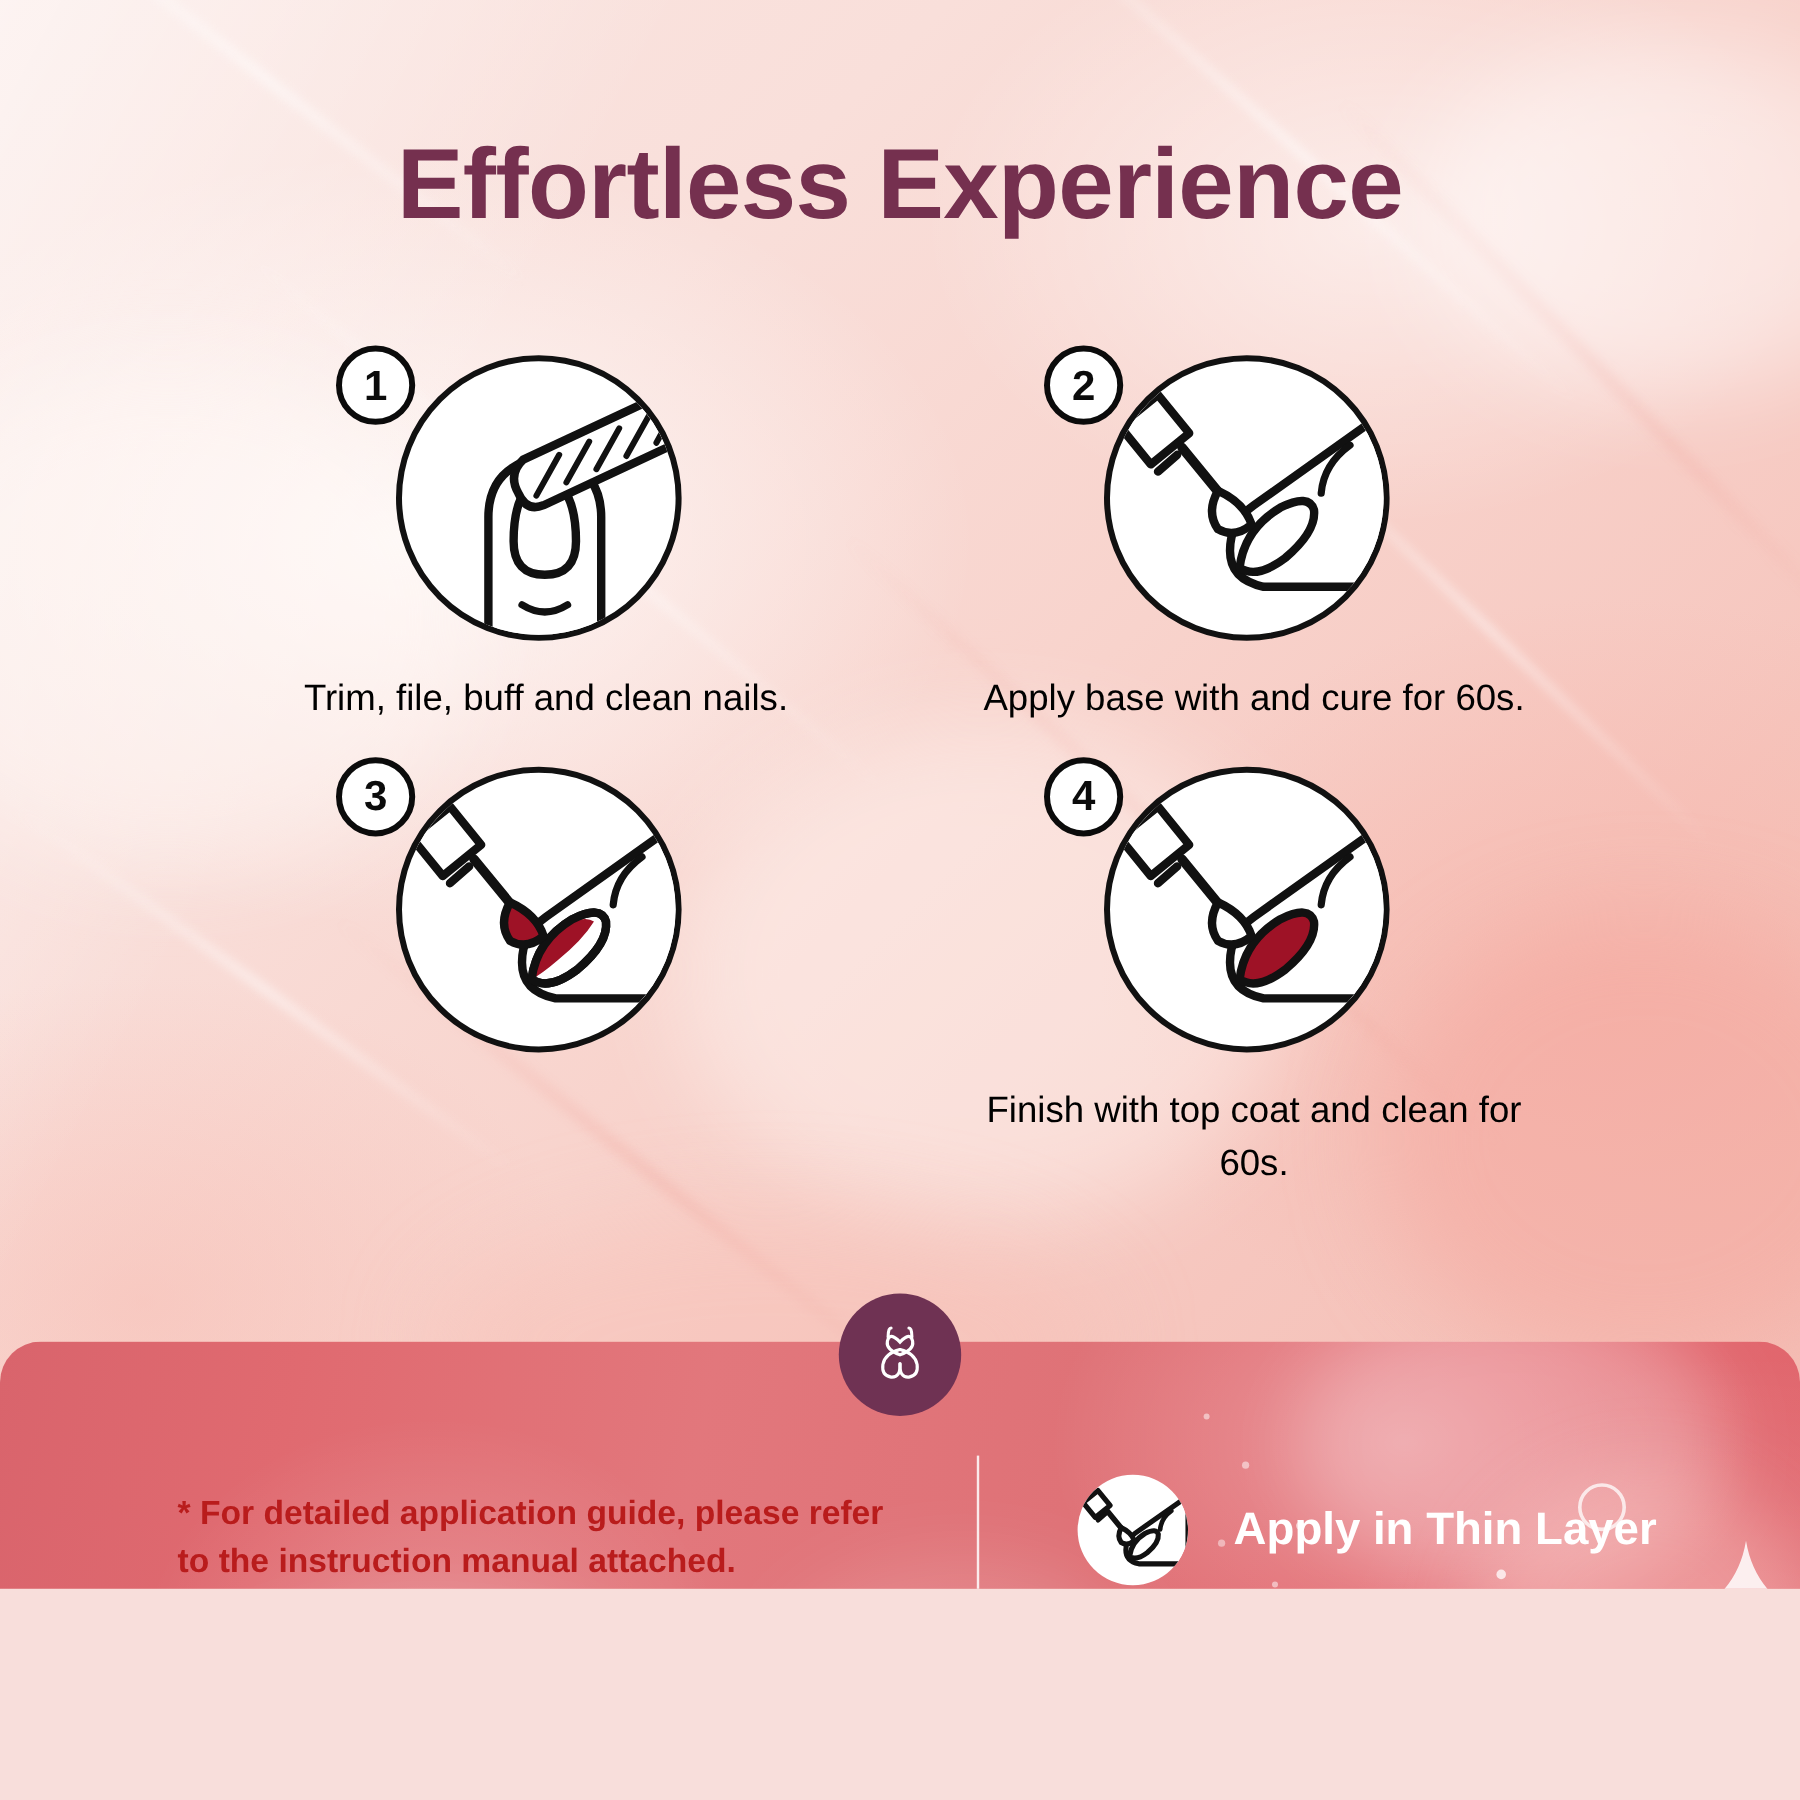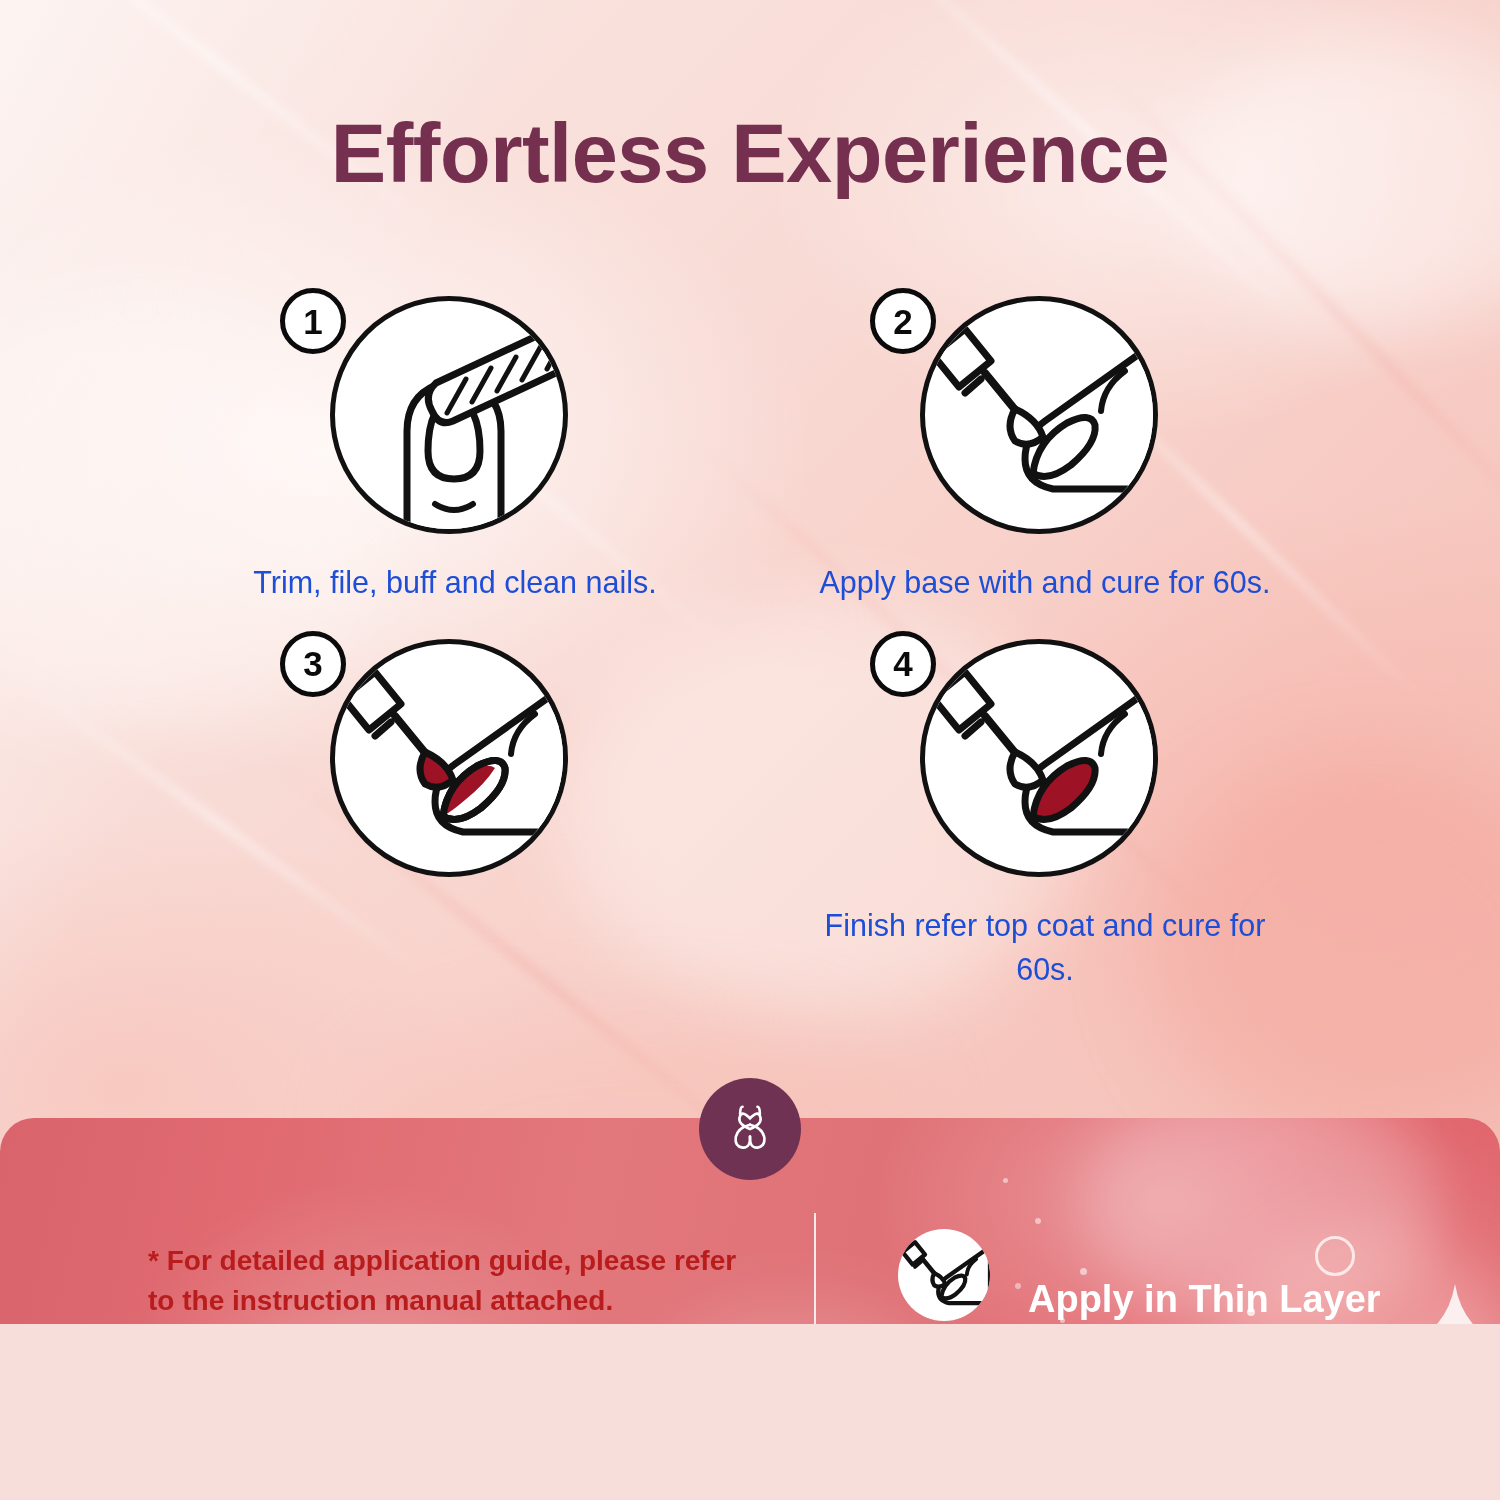--- a/index.html
+++ b/index.html
@@ -43,21 +43,21 @@
     background:#fff;border:5px solid #111;box-sizing:border-box;overflow:hidden;
   }
   .numbadge{
     position:absolute;left:0px;top:0px;width:66px;height:66px;border-radius:50%;
     background:#fff;border:5px solid #0b0b0b;box-sizing:border-box;
     display:flex;align-items:center;justify-content:center;
     font-size:35px;font-weight:bold;color:#0b0b0b;z-index:4;line-height:1;
   }
   .cap{
     width:470px;text-align:center;margin-top:14px;
-    font-size:30.5px;line-height:1.46;color:#1d4ed8;font-weight:400;
+    font-size:30.5px;line-height:1.46;color:#000000;font-weight:400;
   }
   .row2 .badgewrap{margin-top:26px;}
 
   
   .logo{
     position:absolute;left:699px;top:1078px;width:102px;height:102px;border-radius:50%;
     background:#6f3253;display:flex;align-items:center;justify-content:center;z-index:9;
   }
 
   
@@ -69,21 +69,21 @@
       radial-gradient(ellipse 360px 300px at 24% 70%, rgba(255,255,255,.22) 0%, rgba(255,255,255,0) 68%),
       radial-gradient(ellipse 500px 420px at 97% 80%, rgba(255,255,255,.20) 0%, rgba(255,255,255,0) 70%),
       linear-gradient(102deg,#d9646c 0%, #e06a70 16%, #e2777c 38%, #df7277 58%, #e4686f 78%, #e0666d 100%);
   }
   .bblob{position:absolute;border-radius:50%;filter:blur(30px);}
   .bnote{
     position:absolute;left:148px;top:1241px;width:620px;
     font-size:28px;line-height:1.42;font-weight:bold;color:#b91c1c;z-index:5;
   }
   .vdiv{position:absolute;left:814px;top:1213px;width:2px;height:200px;background:rgba(255,255,255,.85);z-index:5;}
-  .feat{position:absolute;z-index:5;display:flex;align-items:flex-end;}
+  .feat{position:absolute;z-index:5;display:flex;align-items:center;}
   .feat .ficon{
     width:92px;height:92px;border-radius:50%;background:#fff;
     display:flex;align-items:center;justify-content:center;overflow:hidden;flex:none;
   }
   .feat .flabel{margin-left:38px;font-size:38px;font-weight:bold;color:#fff;white-space:nowrap;}
   .f1{left:898px;top:1229px;}
   .f2{left:898px;top:1329px;}
 
   
   .spark{position:absolute;background:#fff;border-radius:50%;opacity:.9;}
@@ -210,21 +210,21 @@
               <g fill="#fff" stroke="#111" stroke-width="7" stroke-linejoin="round" stroke-linecap="round">
                 <path d="M8 54 L40 28 L66 60 L34 86 Z"></path>
                 <path d="M56 78 L40 92" stroke-width="7" fill="none"></path>
               </g>
               <path d="M60 72 L96 116" stroke="#111" stroke-width="8" stroke-linecap="round"></path>
               <path d="M90 108 Q112 118 118 136 Q104 148 90 140 Q80 126 90 108 Z" fill="#fff" stroke="#111" stroke-width="7" stroke-linejoin="round"></path>
             </svg>
           </div>
           <div class="numbadge">4</div>
         </div>
-        <div class="cap">Finish refer top coat and cure for 60s.</div>
+        <div class="cap">Finish with top coat and clean for 60s.</div>
       </div>
     </div>
   </div>
 
   <div class="banner">
     <div class="bblob" style="left:1080px;top:-40px;width:360px;height:250px;background:rgba(255,255,255,.22);"></div>
     <div class="bblob" style="left:1230px;top:110px;width:280px;height:260px;background:rgba(255,214,210,.30);"></div>
     <div class="bblob" style="left:150px;top:230px;width:420px;height:200px;background:rgba(255,255,255,.18);"></div>
     <div class="bblob" style="left:640px;top:180px;width:320px;height:220px;background:rgba(255,255,255,.14);"></div>
 

